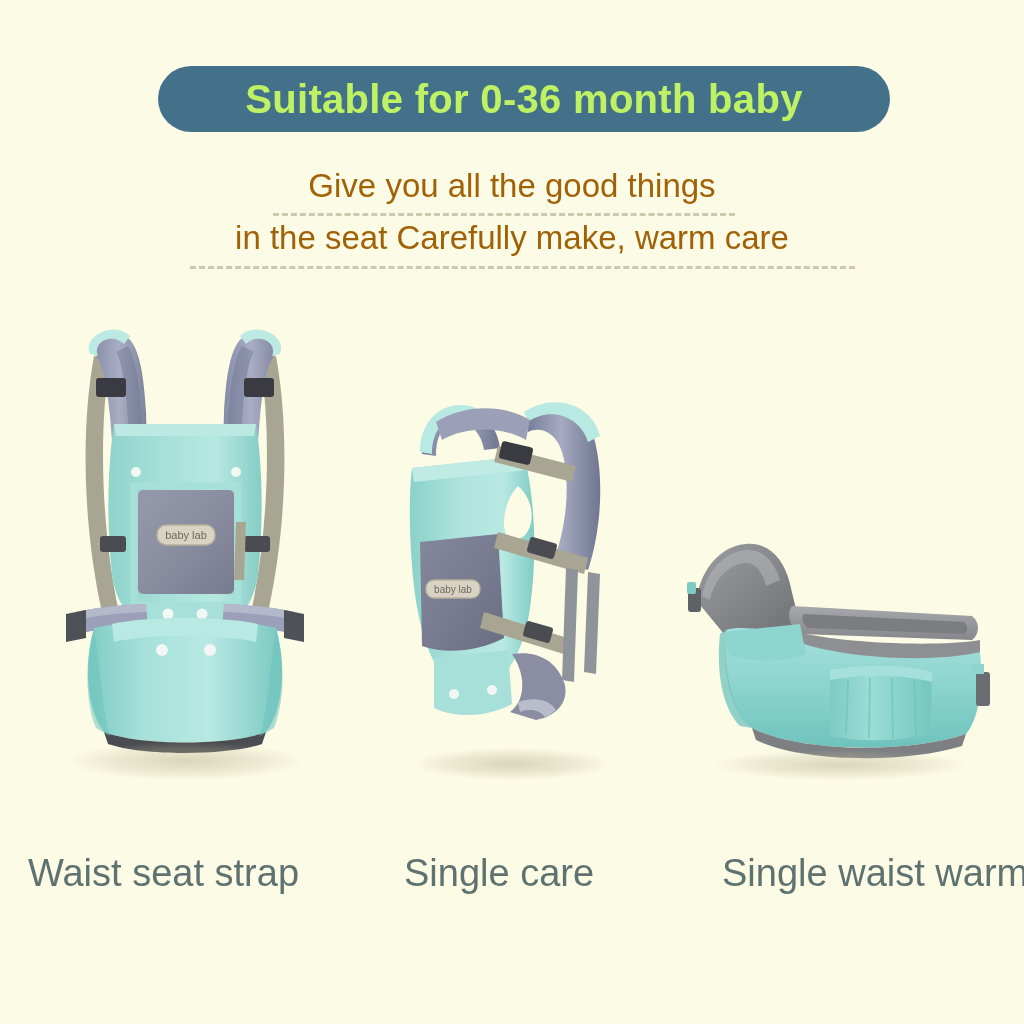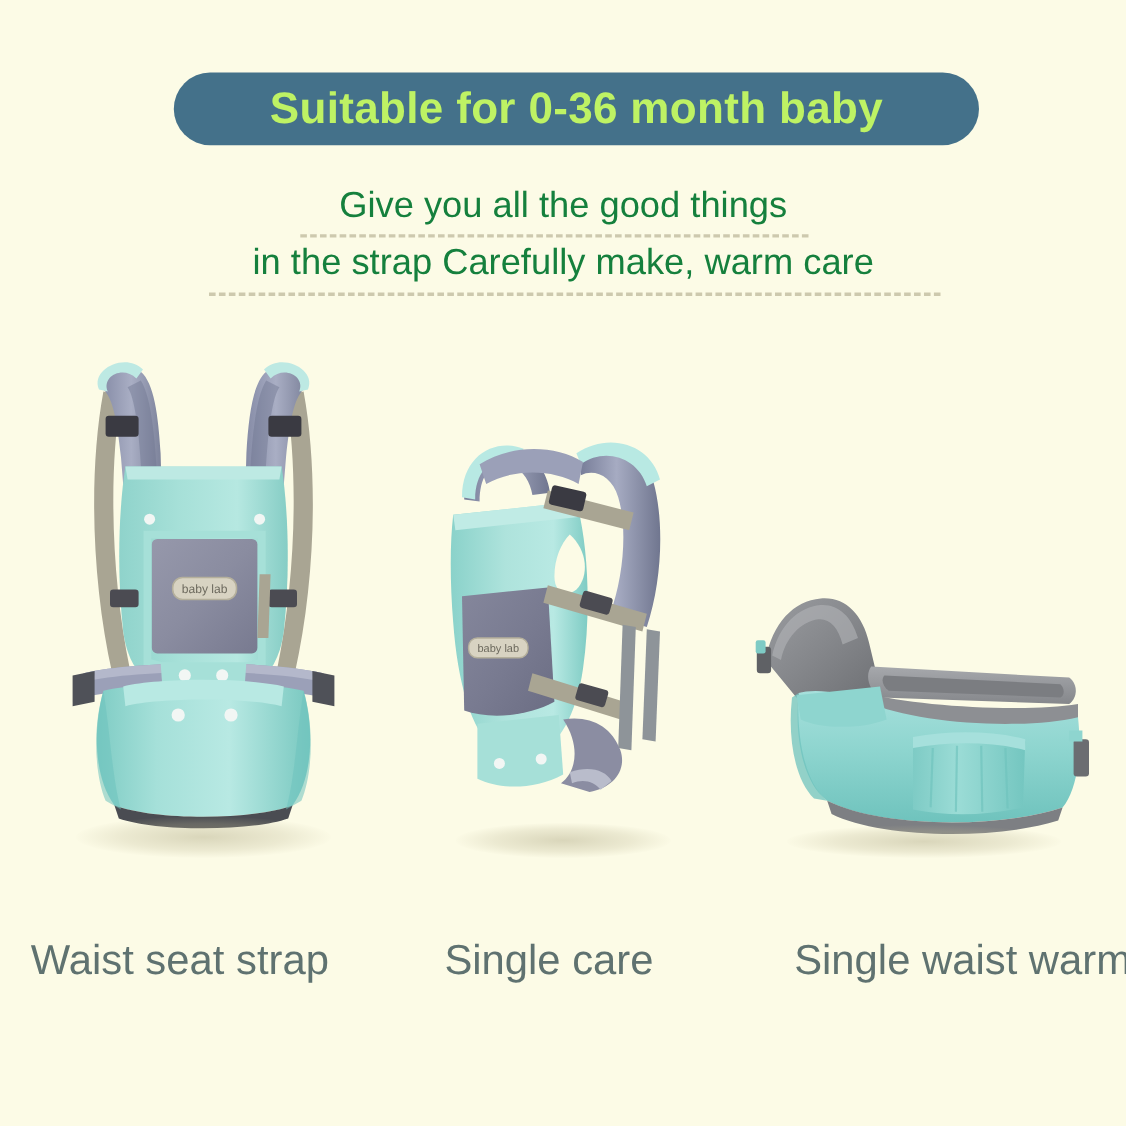--- a/index.html
+++ b/index.html
@@ -47,21 +47,21 @@
 
   
   .subtitle-wrap {
     position: absolute;
     left: 0;
     top: 160px;
     width: 1024px;
     text-align: center;
   }
   .subtitle-line {
-    color: #15803d;
+    color: #a16207;
     font-size: 33px;
     line-height: 52px;
     white-space: nowrap;
   }
   .dash-rule {
     position: absolute;
     height: 0;
     border-top: 3px dashed #cdc9ae;
   }
   .dash-rule.upper {
@@ -133,21 +133,21 @@
 <body>
 
 <div id="page">
 
   <div class="banner">
     <span class="banner-text">Suitable for 0-36 month baby</span>
   </div>
 
   <div class="subtitle-wrap">
     <div class="subtitle-line">Give you all the good things</div>
-    <div class="subtitle-line">in the strap  Carefully make, warm care</div>
+    <div class="subtitle-line">in the seat  Carefully make, warm care</div>
   </div>
   <div class="dash-rule upper"></div>
   <div class="dash-rule lower"></div>
 
   <div class="products">
 
     <div class="product" id="product-1">
       <div class="product-stage">
         <div class="shadow"></div>
         <svg width="290" height="450" viewBox="0 0 290 450">

